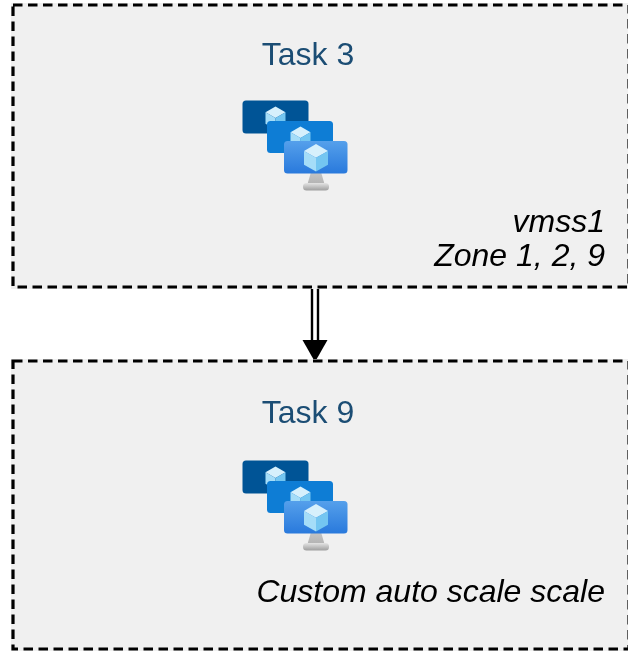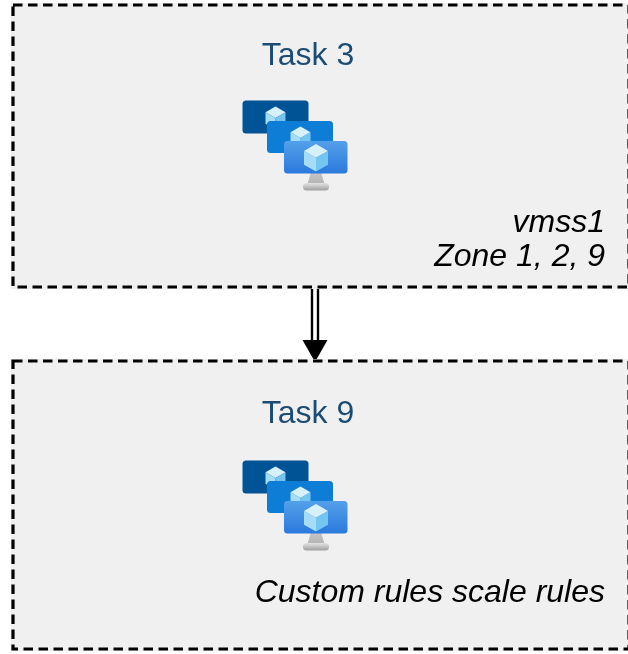--- a/index.html
+++ b/index.html
@@ -156,16 +156,16 @@
           <rect x="42" y="41" width="63.5" height="32.5" rx="3.5" fill="url(#gradFront)"></rect>
           <g>
             <polygon points="74,44 86,50.9 74,57.8 62,50.9" fill="#d6f0fc"></polygon>
             <polygon points="62,50.9 74,57.8 74,71.6 62,64.7" fill="#a5ddf8"></polygon>
             <polygon points="86,50.9 74,57.8 74,71.6 86,64.7" fill="#74c6f1"></polygon>
           </g>
         </g>
       </svg>
     </div>
 
-    <div class="body-text" style="top:215px">Custom rules scale rules</div>
+    <div class="body-text" style="top:215px">Custom auto scale scale</div>
   </div>
 
 </div>
 
 </body></html>

